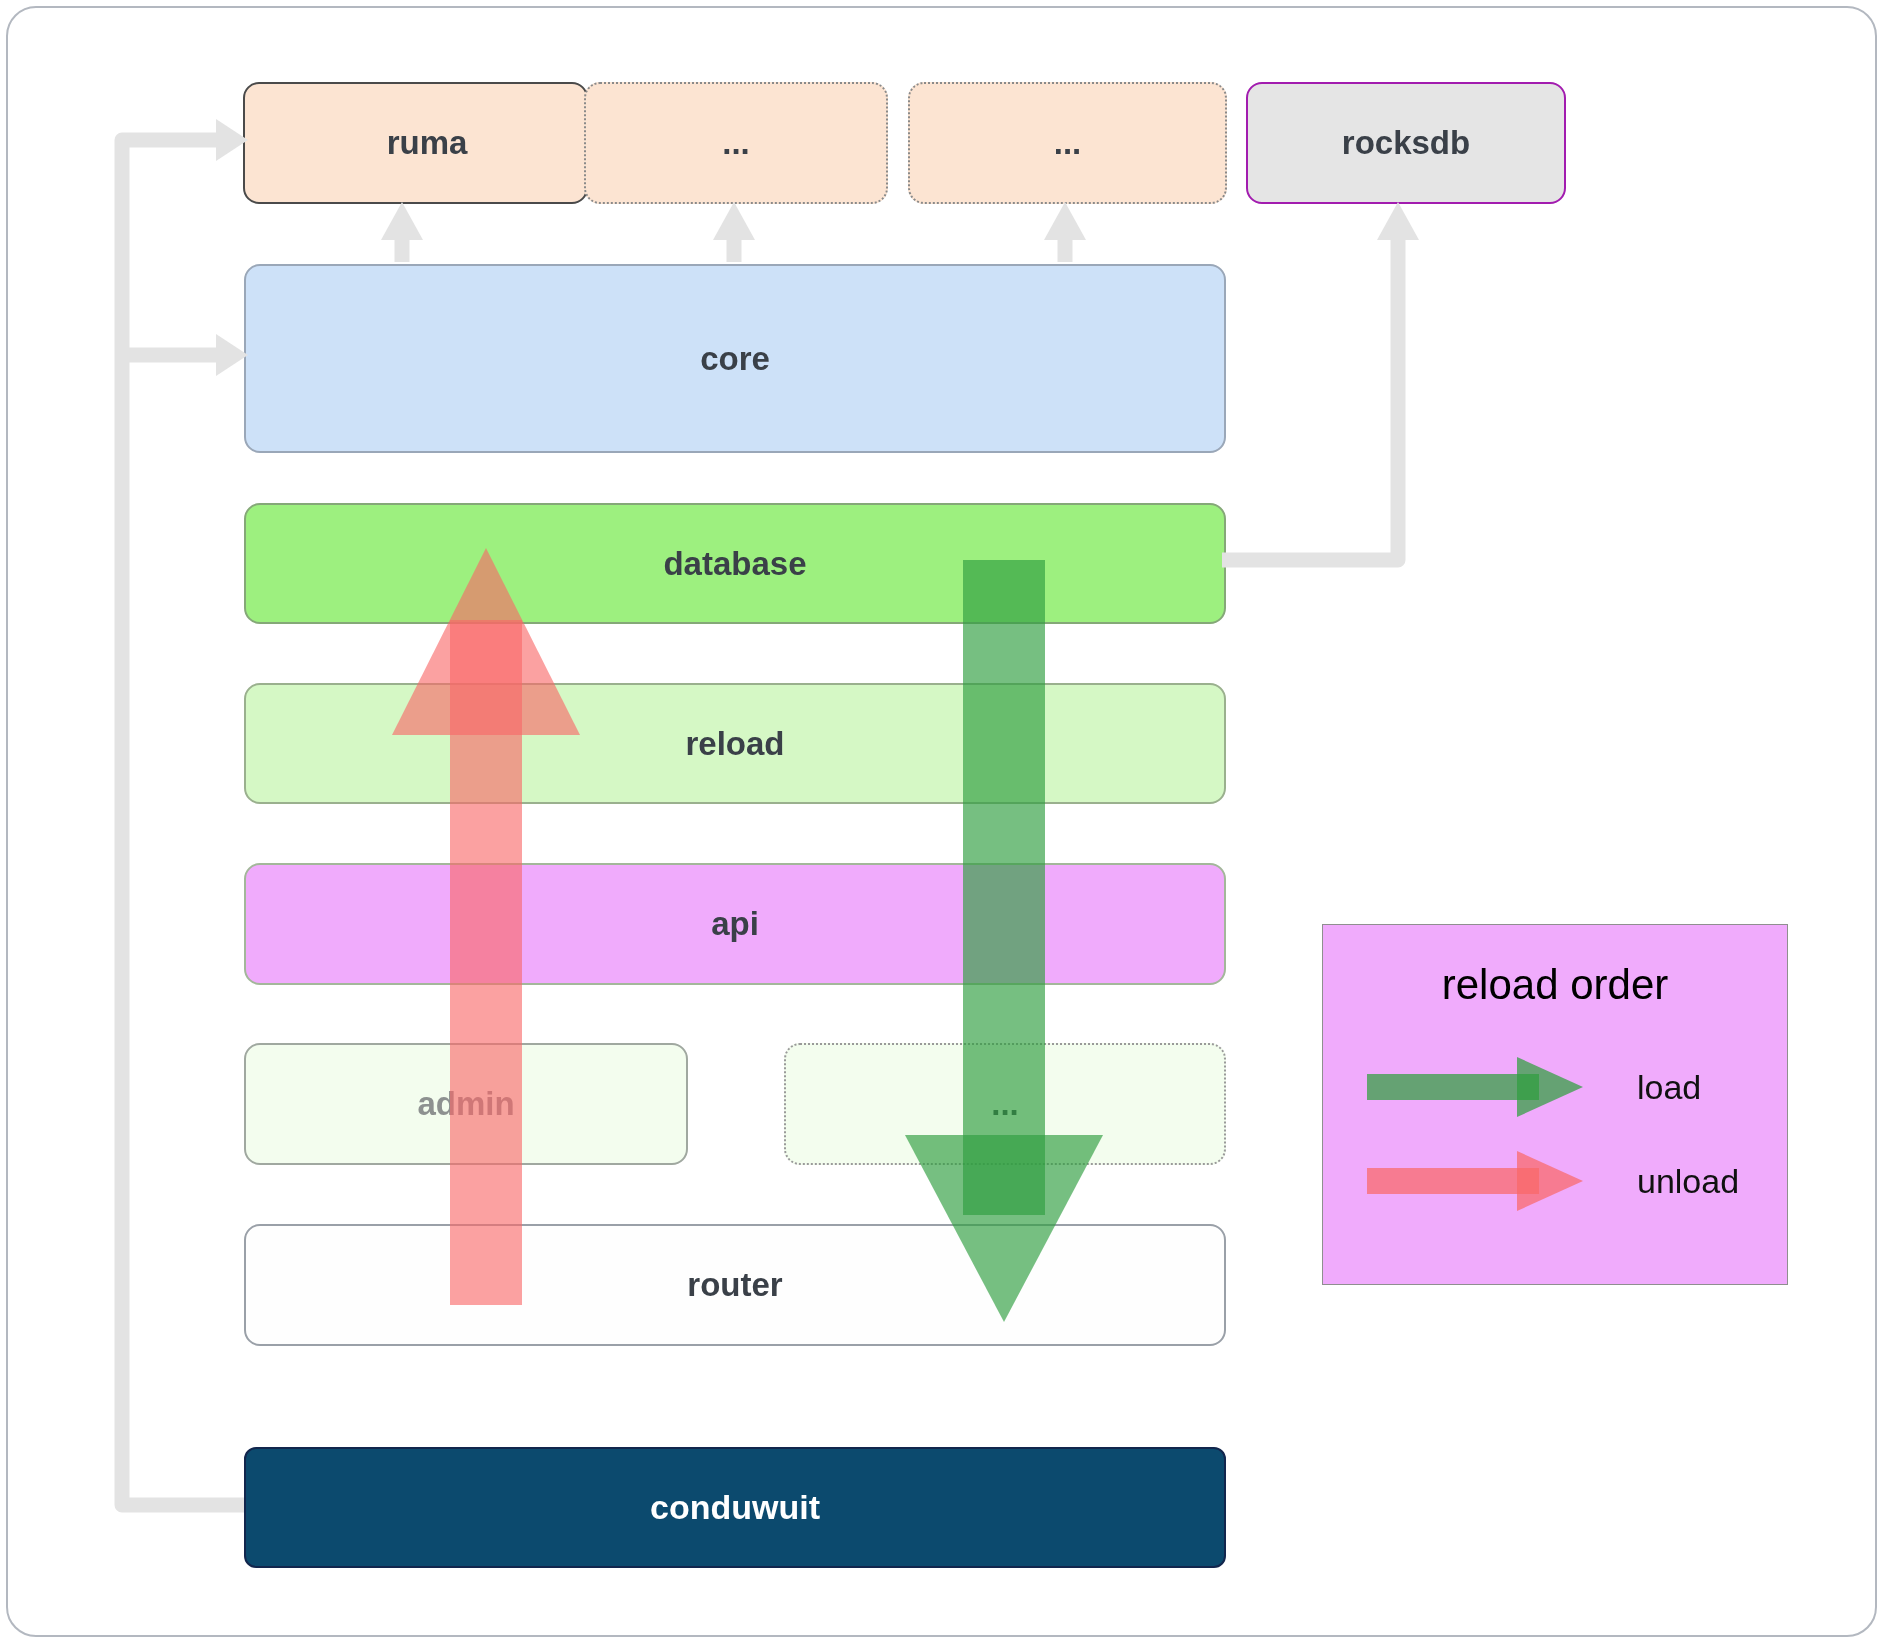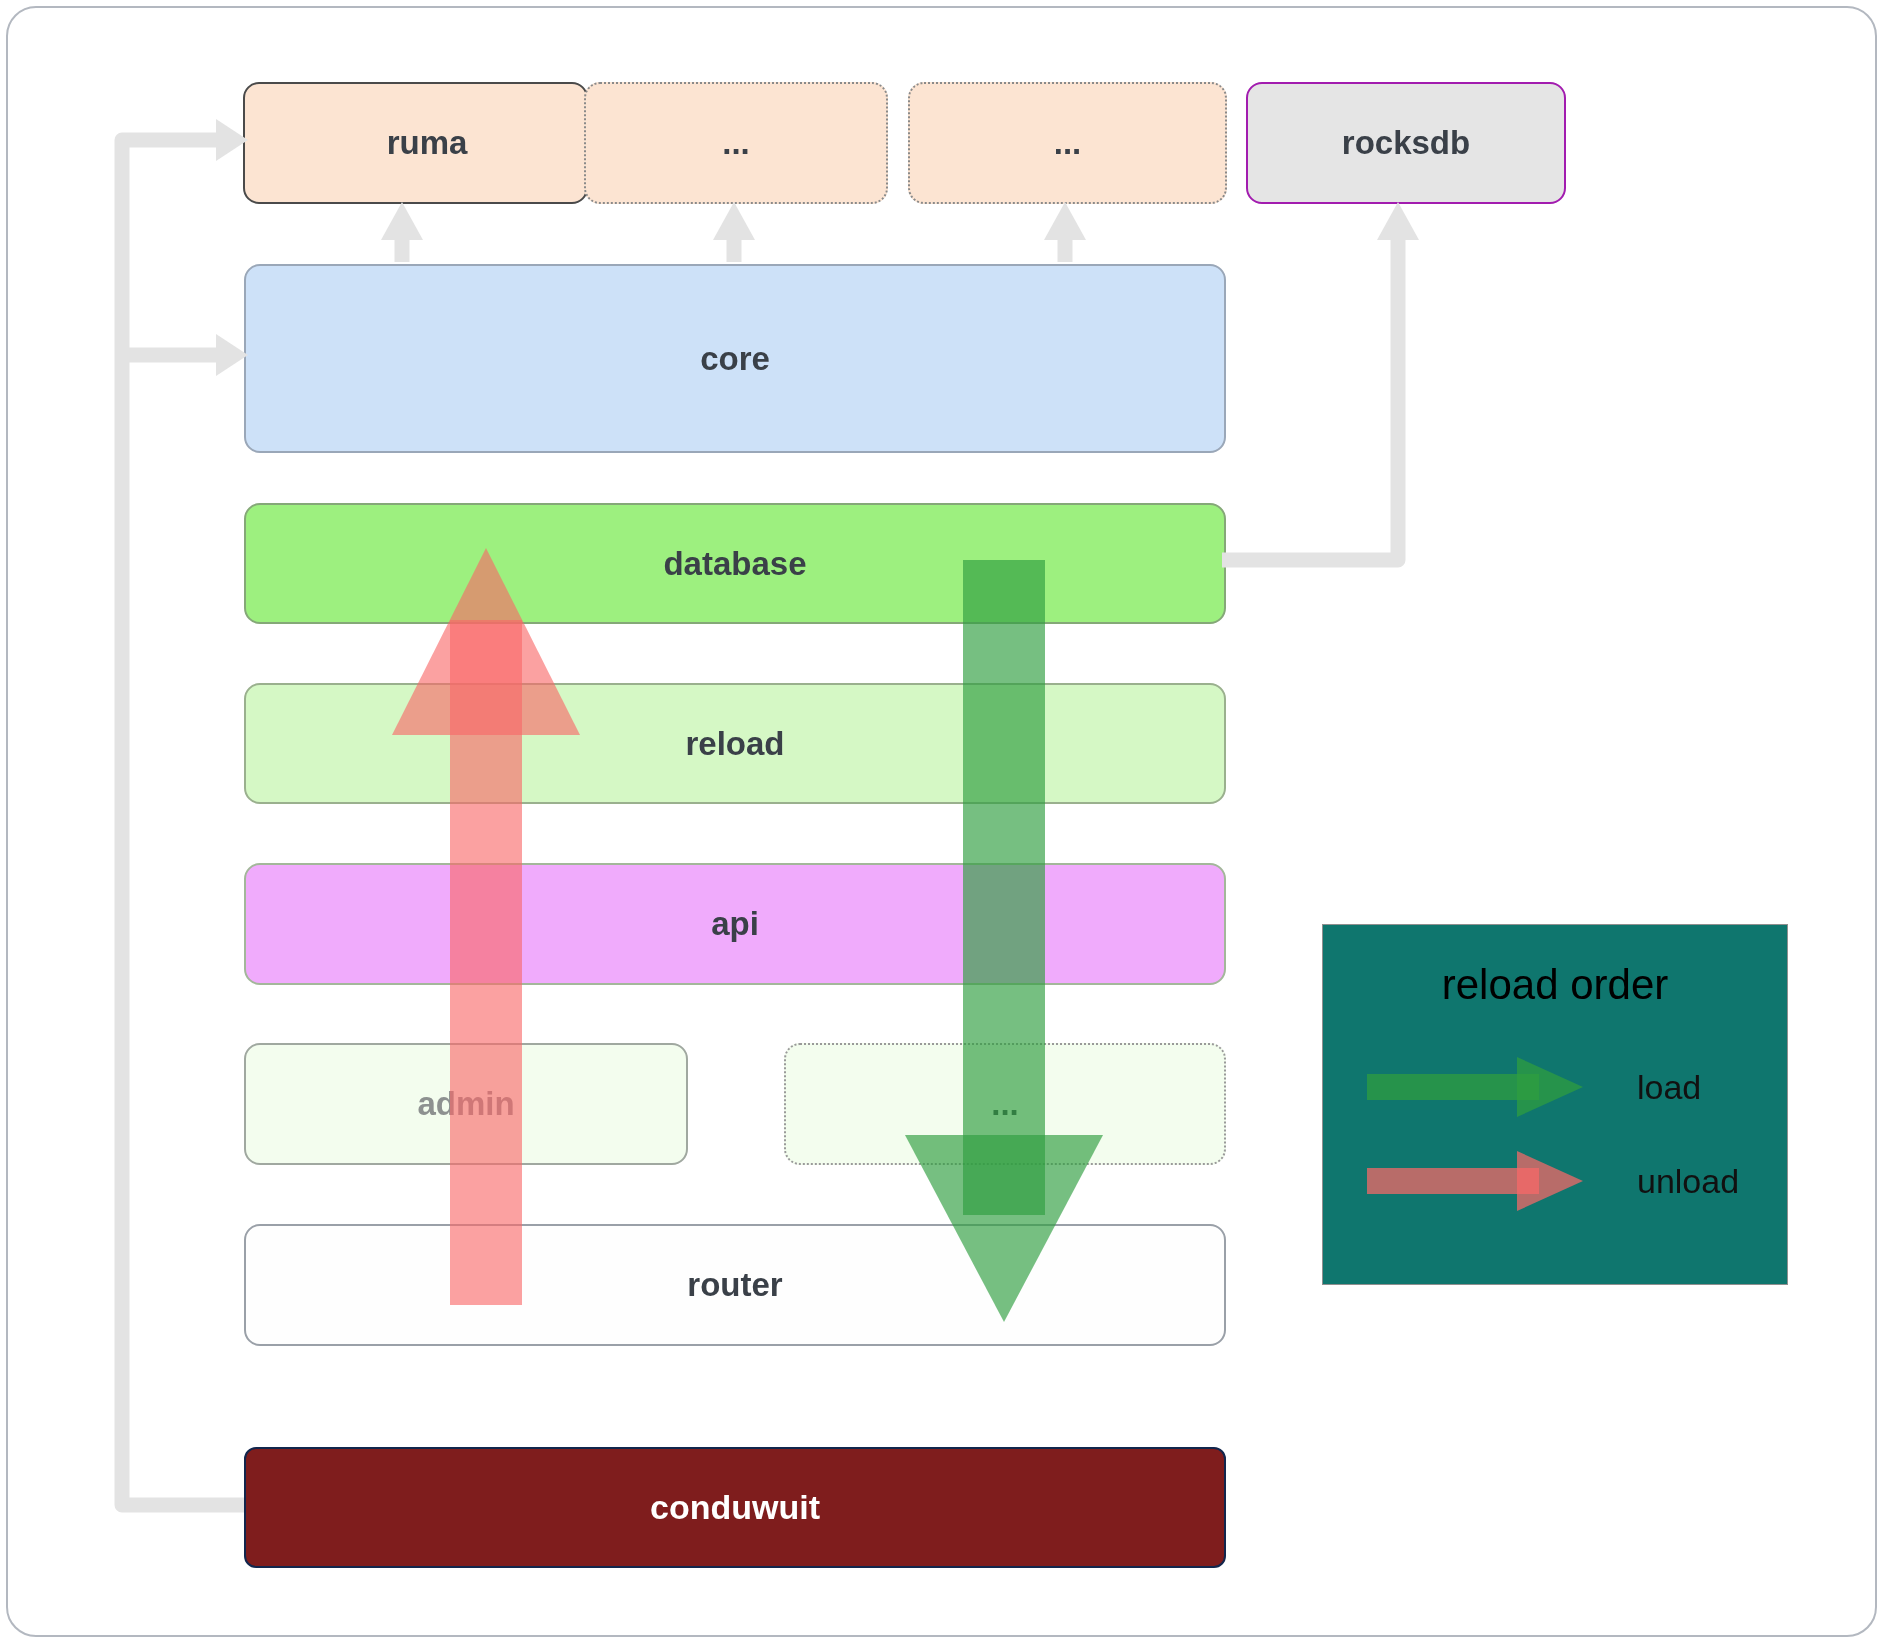--- a/index.html
+++ b/index.html
@@ -36,39 +36,39 @@
   #b-etop1     { left: 584px;  top: 82px;   width: 300px; height: 118px; background: #fce4d2; border: 2px dotted #8a8a8a; }
   #b-etop2     { left: 908px;  top: 82px;   width: 315px; height: 118px; background: #fce4d2; border: 2px dotted #8a8a8a; }
   #b-rocksdb   { left: 1246px; top: 82px;   width: 316px; height: 118px; background: #e5e5e5; border: 2px solid #a21caf; }
   #b-core      { left: 244px;  top: 264px;  width: 978px; height: 185px; background: #cde1f8; border: 2px solid #9aa7b8; }
   #b-database  { left: 244px;  top: 503px;  width: 978px; height: 117px; background: #9df07f; border: 2px solid #85a878; }
   #b-service   { left: 244px;  top: 683px;  width: 978px; height: 117px; background: #d5f8c5; border: 2px solid #9ab08e; }
   #b-api       { left: 244px;  top: 863px;  width: 978px; height: 118px; background: #f0abfc; border: 2px solid #a3b79a; }
   #b-admin     { left: 244px;  top: 1043px; width: 440px; height: 118px; background: #f3fdee; border: 2px solid #a0a8a0; color: #8d9190; }
   #b-emid      { left: 784px;  top: 1043px; width: 438px; height: 118px; background: #f3fdee; border: 2px dotted #9a9a9a; }
   #b-router    { left: 244px;  top: 1224px; width: 978px; height: 118px; background: #fefefe; border: 2px solid #9aa0a8; }
-  #b-conduwuit { left: 244px;  top: 1447px; width: 978px; height: 117px; background: #7f1d1d; border: 2px solid #12264d; color: #ffffff; font-weight: 700; font-size: 34px; border-radius: 12px; }
+  #b-conduwuit { left: 244px;  top: 1447px; width: 978px; height: 117px; background: #0c4a6e; border: 2px solid #12264d; color: #ffffff; font-weight: 700; font-size: 34px; border-radius: 12px; }
 
   .overlay {
     position: absolute;
     left: 0; top: 0;
     width: 1883px;
     height: 1643px;
     z-index: 5;
     pointer-events: none;
   }
 
   .conn  { fill: none; stroke: #e3e3e3; stroke-width: 15px; stroke-linejoin: round; }
   .connf { fill: #e3e3e3; }
 
   #legend {
     position: absolute;
     left: 1322px; top: 924px;
     width: 464px; height: 359px;
-    background: #0f766e;
+    background: #f0abfc;
     border: 1px solid #8f8f8f;
     z-index: 2;
   }
   .legend-title {
     text-align: center;
     margin-top: 36px;
     font-size: 42px;
     font-weight: 500;
     color: #000000;
   }

